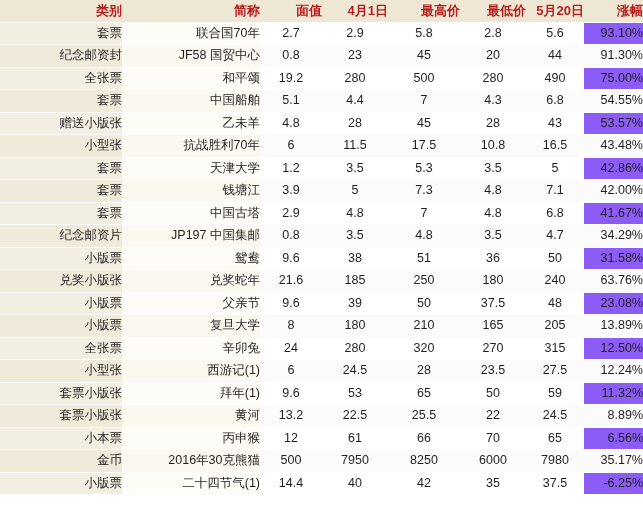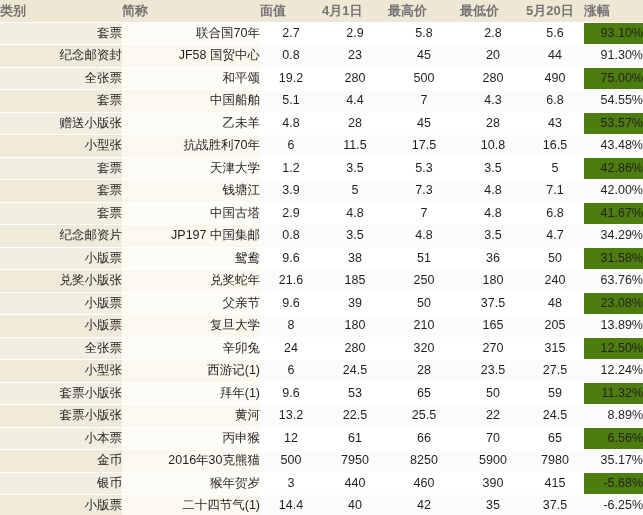--- a/index.html
+++ b/index.html
@@ -37,22 +37,22 @@
   col.c-high  { width: 72px; }
   col.c-low   { width: 66px; }
   col.c-may   { width: 58px; }
   col.c-chg   { width: 59px; }
 
   
   thead th {
     background: #ede7d3;
     font-weight: bold;
     font-size: 13px;
-    text-align: left;
-    color: #737373;
+    text-align: right;
+    color: #b91c1c;
     border-bottom: 1px solid #ffffff;
   }
 
   
   td.cat {
     background: #f2efe2;
     text-align: right;
     font-size: 12.5px;
   }
   tbody tr:nth-child(even) td.cat {
@@ -69,21 +69,21 @@
   }
   td.num {
     background: #ffffff;
     text-align: center;
     font-size: 12.5px;
   }
   tbody tr:nth-child(even) td.num {
     background: #fbfbfb;
   }
   td.chg {
-    background: #4d7c0f;
+    background: #8b5cf6;
     text-align: right;
     padding-right: 8px;
     font-size: 12.5px;
   }
   tbody tr:nth-child(even) td.chg {
     background: #fbfbfb;
   }
 </style>
 </head>
 <body>
@@ -301,33 +301,23 @@
         <td class="num">70</td>
         <td class="num">65</td>
         <td class="chg">6.56%</td>
       </tr>
       <tr>
         <td class="cat">金币</td>
         <td class="name">2016年30克熊猫</td>
         <td class="num">500</td>
         <td class="num">7950</td>
         <td class="num">8250</td>
-        <td class="num">5900</td>
+        <td class="num">6000</td>
         <td class="num">7980</td>
         <td class="chg">35.17%</td>
-      </tr>
-      <tr>
-        <td class="cat">银币</td>
-        <td class="name">猴年贺岁</td>
-        <td class="num">3</td>
-        <td class="num">440</td>
-        <td class="num">460</td>
-        <td class="num">390</td>
-        <td class="num">415</td>
-        <td class="chg">-5.68%</td>
       </tr>
       <tr>
         <td class="cat">小版票</td>
         <td class="name">二十四节气(1)</td>
         <td class="num">14.4</td>
         <td class="num">40</td>
         <td class="num">42</td>
         <td class="num">35</td>
         <td class="num">37.5</td>
         <td class="chg">-6.25%</td>

